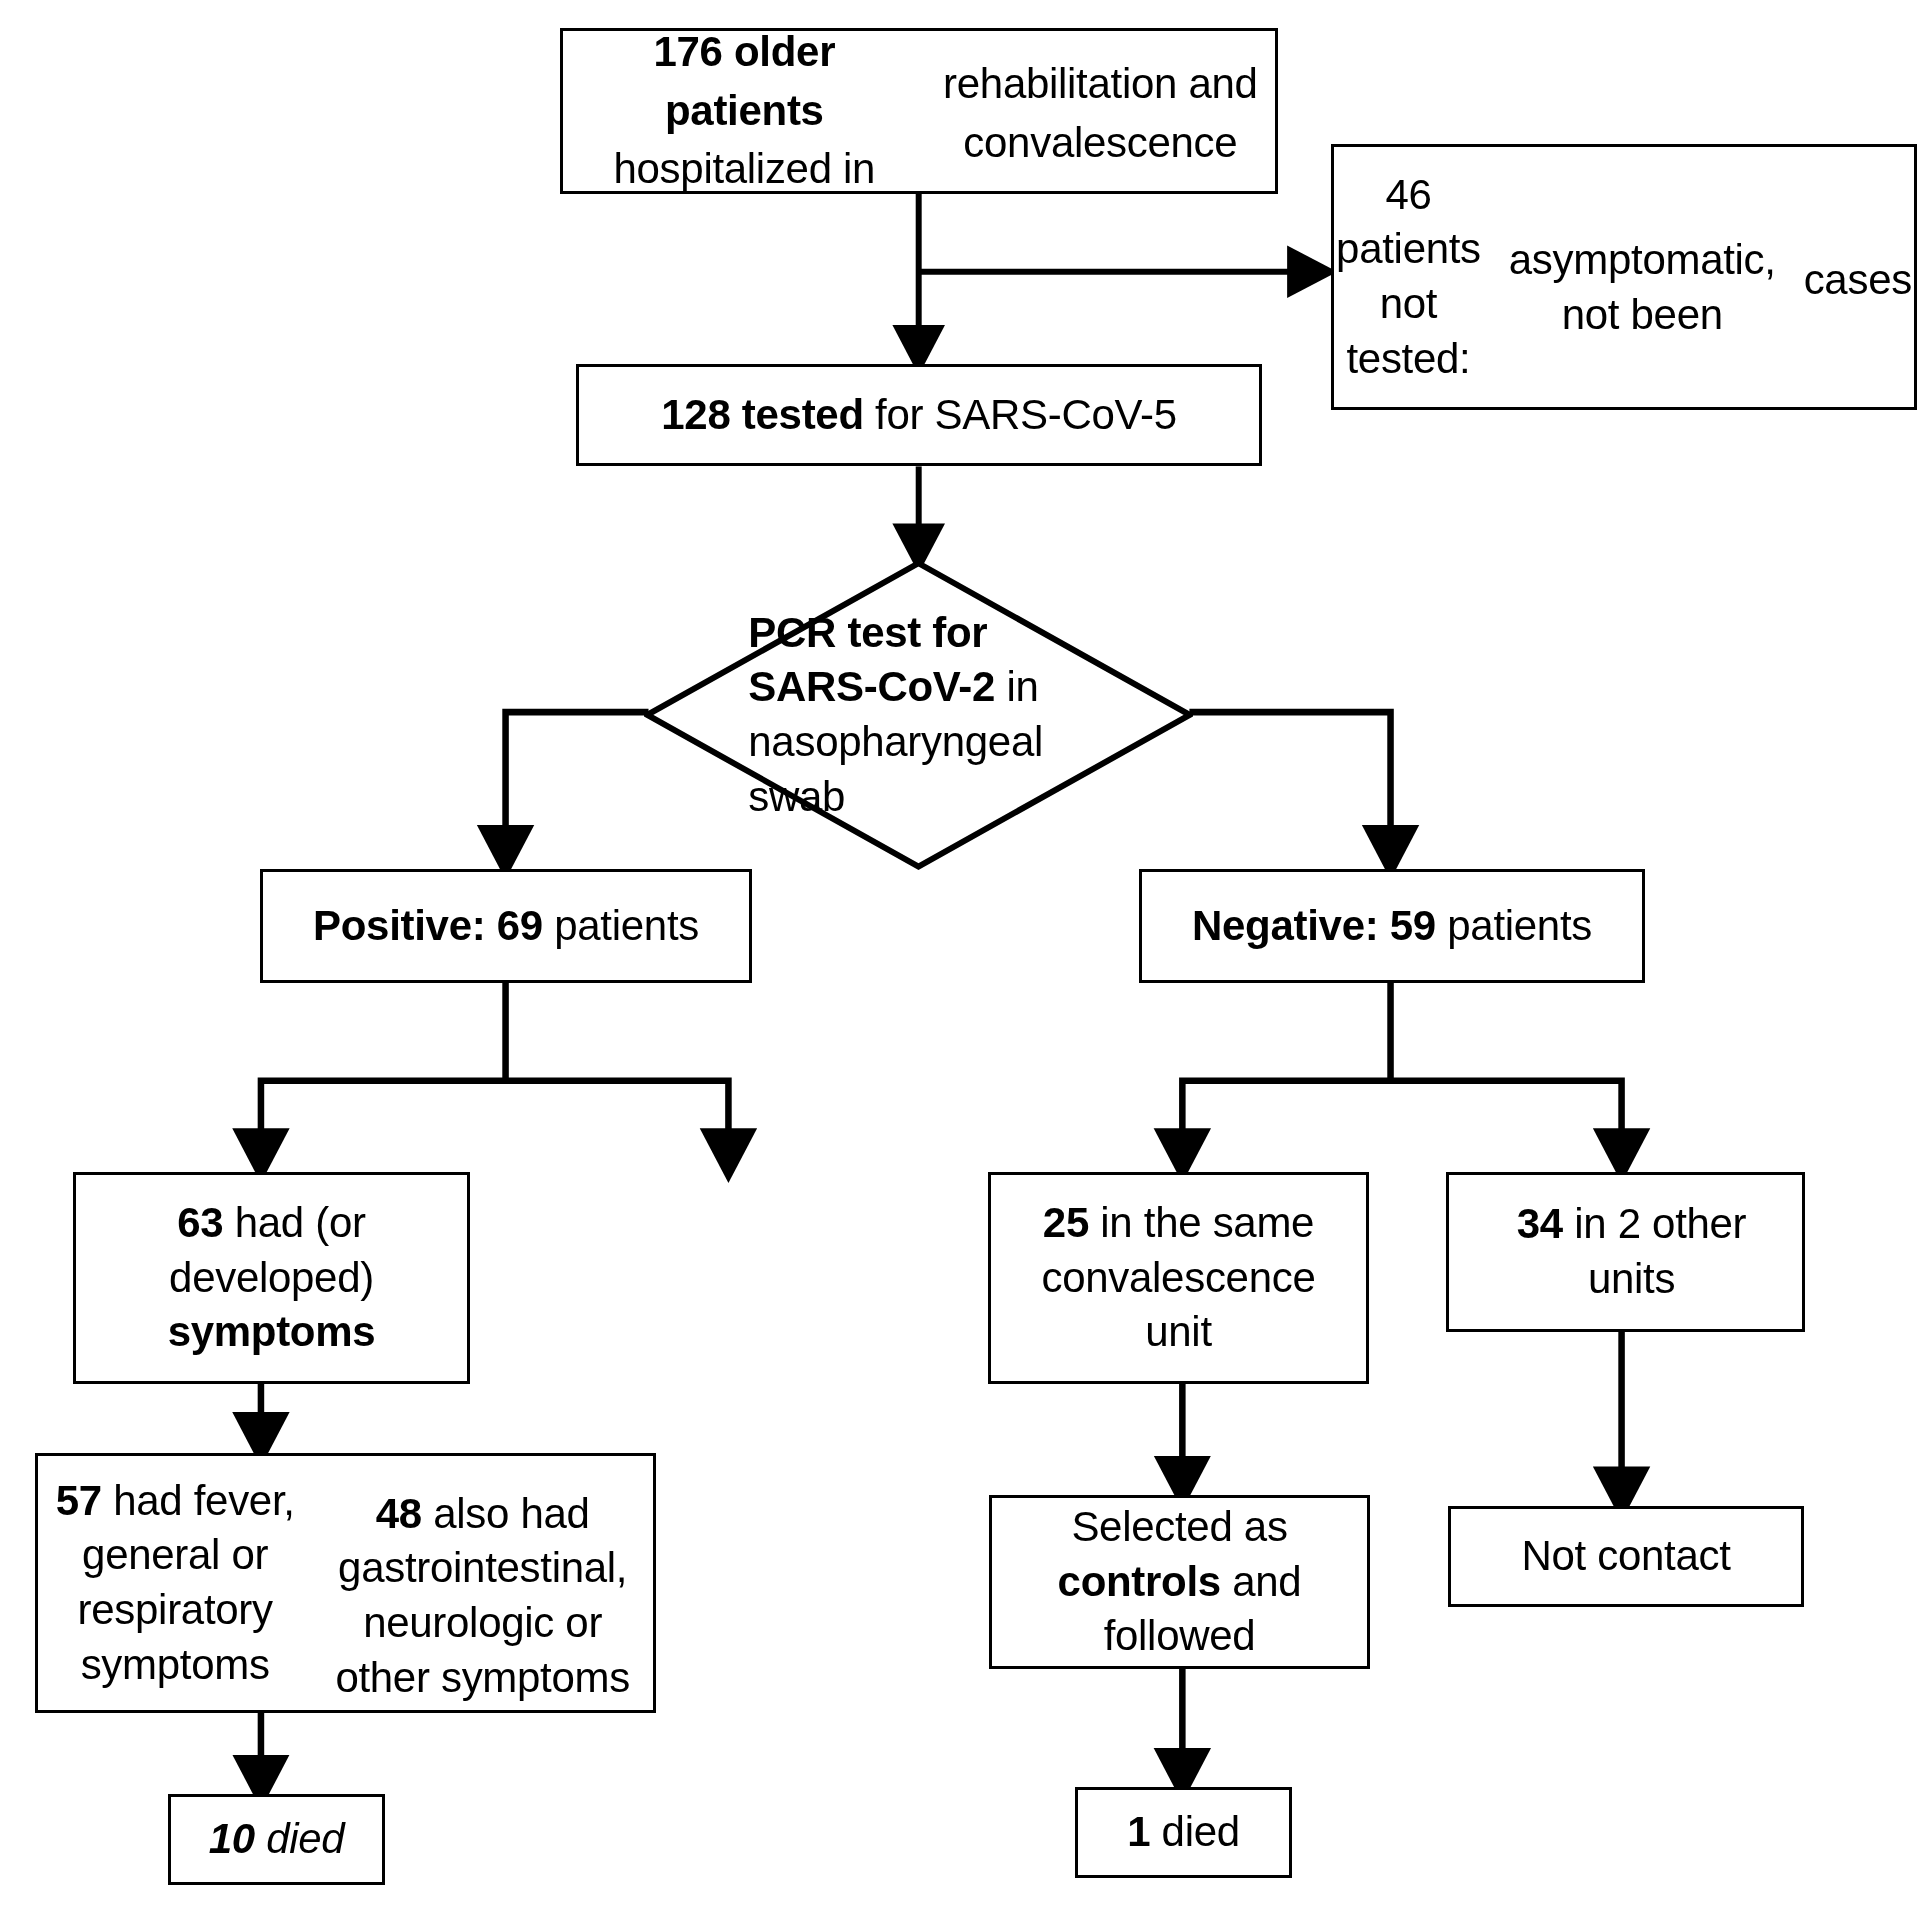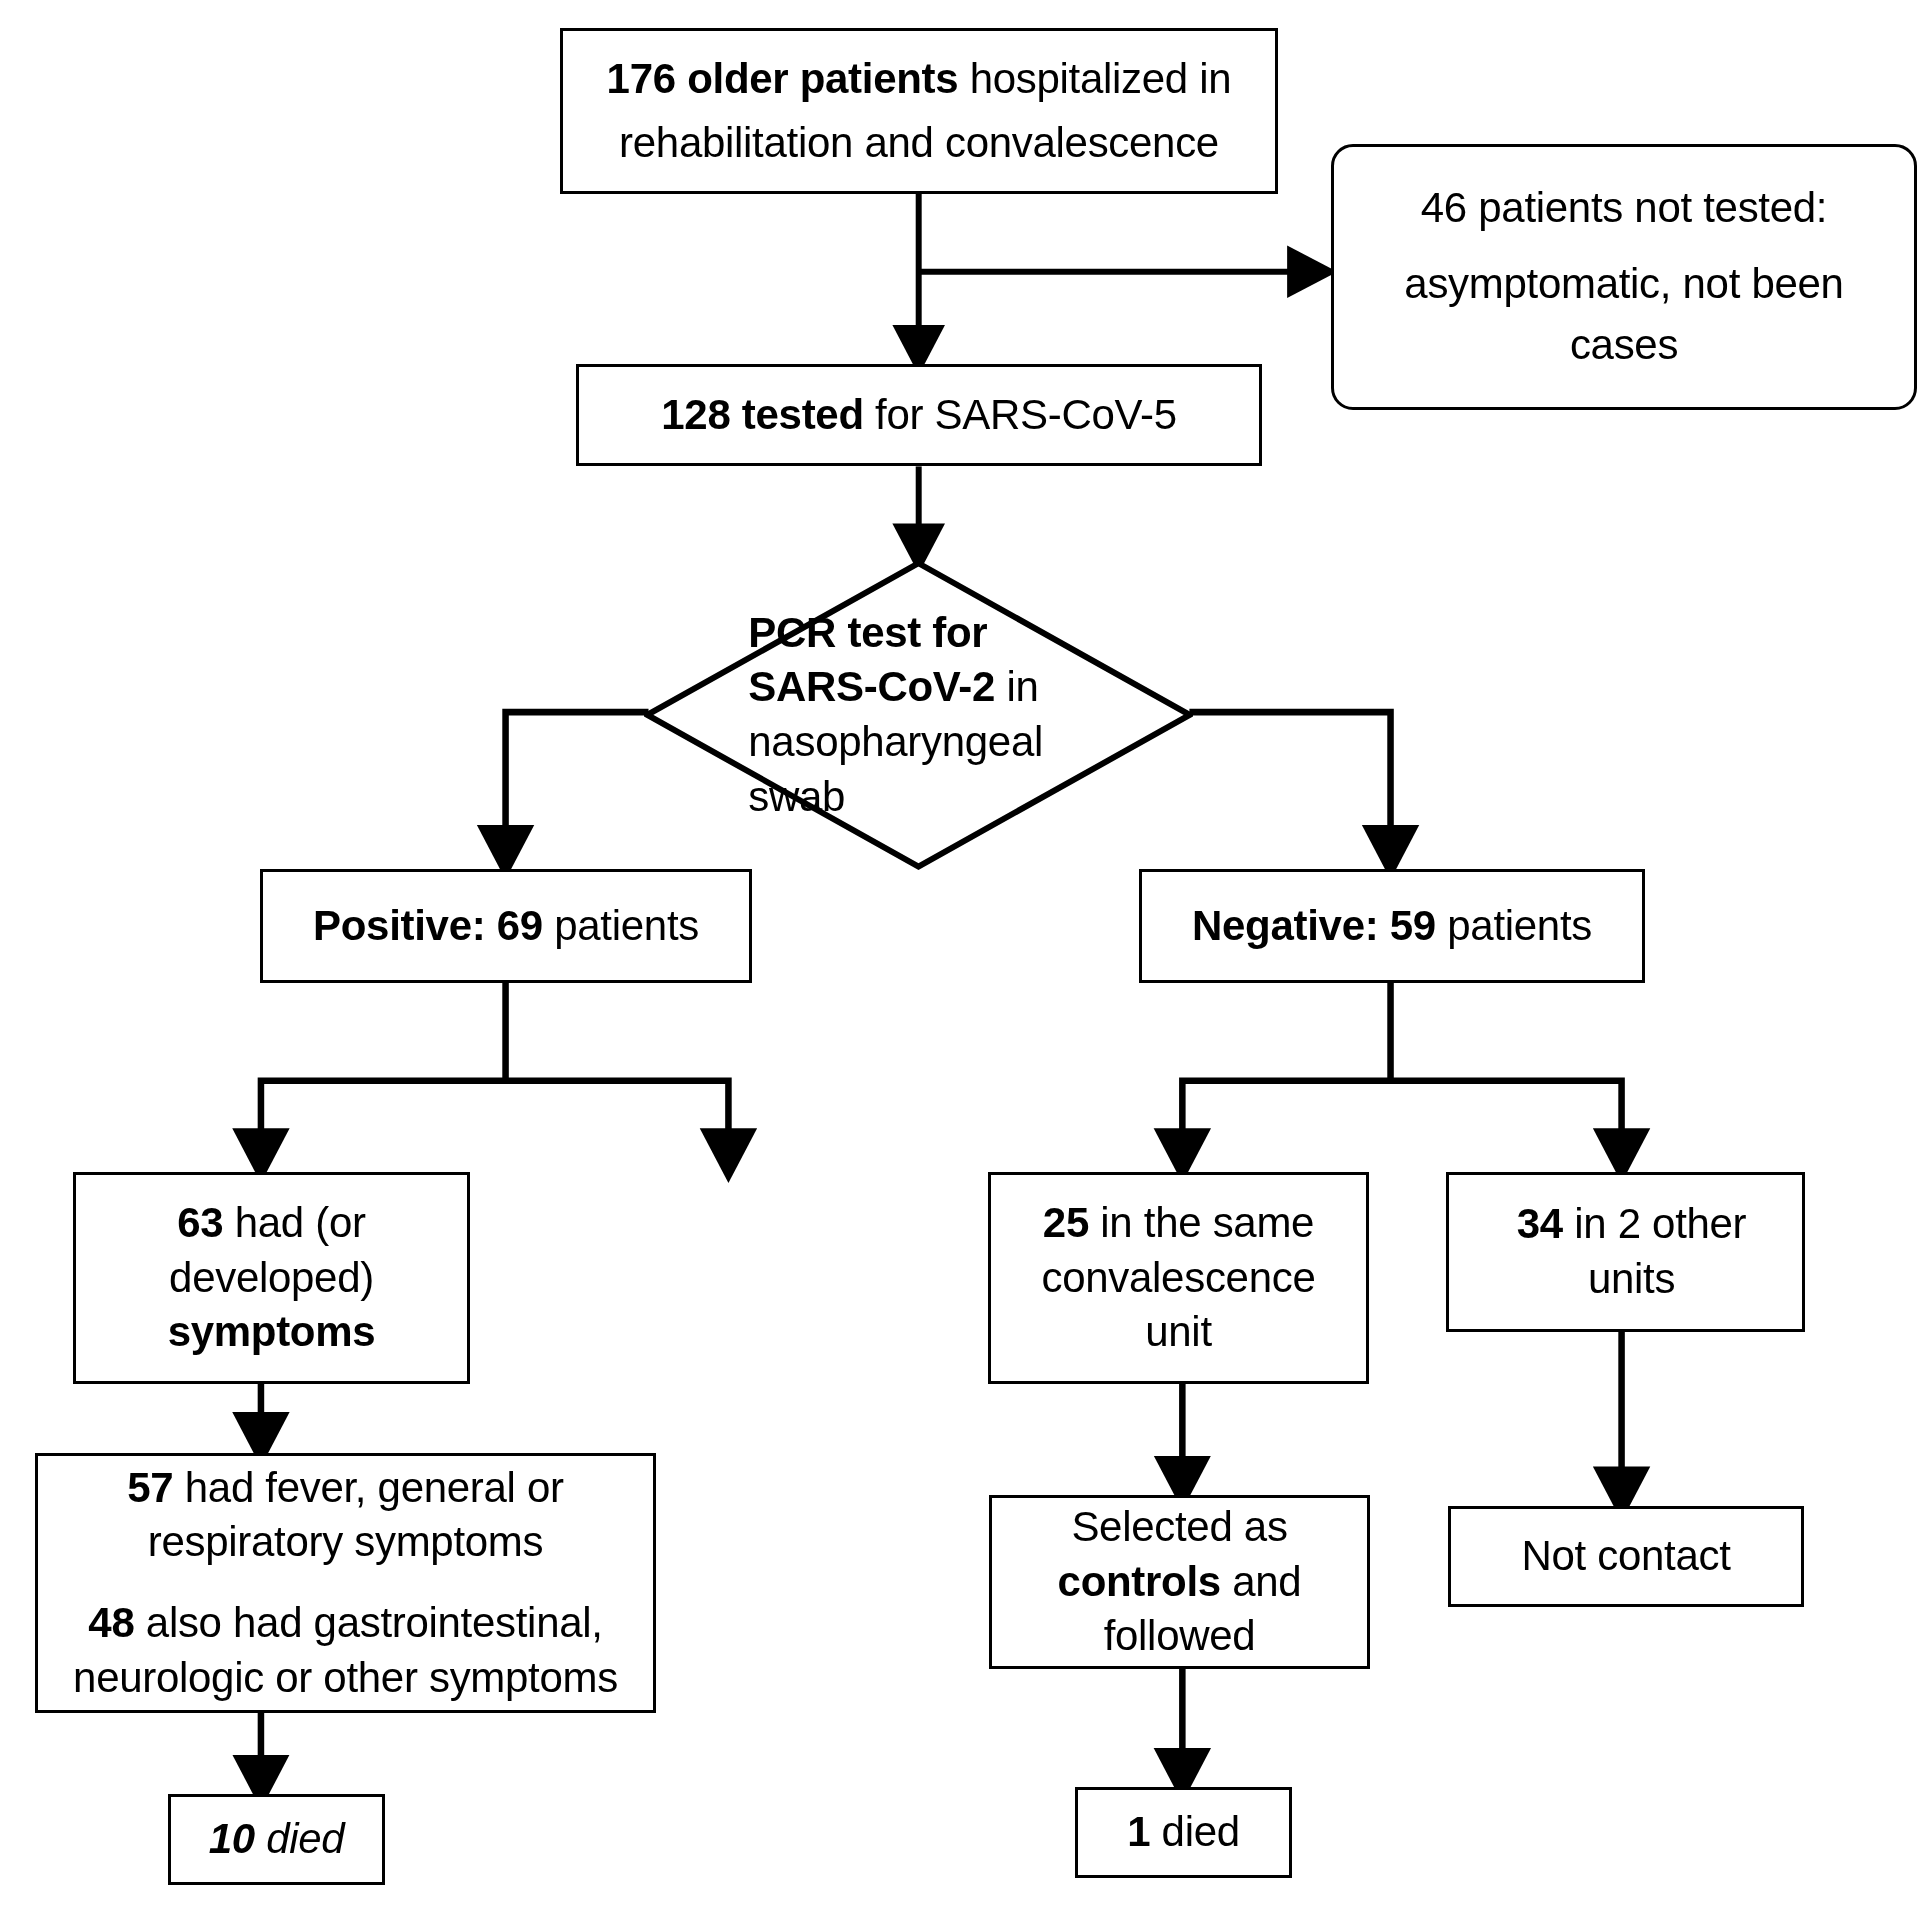--- a/index.html
+++ b/index.html
@@ -22,21 +22,20 @@
     inset: 0;
     width: 1926px;
     height: 1920px;
     pointer-events: none;
   }
   .node {
     position: absolute;
     box-sizing: border-box;
     background: #ffffff;
     display: flex;
-    flex-direction: column;
     align-items: center;
     justify-content: center;
     text-align: center;
     color: #000000;
     z-index: 2;
   }
   .node.rect {
     border: 3.3px solid #000000;
   }
   .node-text {
@@ -104,21 +103,21 @@
     <line x1="2175" y1="3070" x2="2175" y2="3278" stroke="#000000" stroke-width="12" marker-end="url(#arrow)"></line>
 
     <line x1="2983" y1="2450" x2="2983" y2="2760" stroke="#000000" stroke-width="12" marker-end="url(#arrow)"></line>
   </svg>
 
   <div class="node rect" style="left:560px; top:28px; width:718px; height:166px;">
     <div class="node-text"><span class="b">176 older patients</span><span> hospitalized in</span></div>
     <div class="node-text" style="margin-top:5.4px;"><span>rehabilitation and convalescence</span></div>
   </div>
 
-  <div class="node rect" style="left:1331px; top:144px; width:586px; height:266px;border-radius:22px;">
+  <div class="node rect" style="left:1331px; top:144px; width:586px; height:266px;">
     <div class="node-text tight" style="margin-top:0"><span>46 patients not tested:</span></div>
     <div class="node-text tight" style="margin-top:21px;"><span>asymptomatic, not been</span></div>
     <div class="node-text tight" style="margin-top:6.5px;"><span>cases</span></div>
   </div>
 
   <div class="node rect" style="left:576px; top:364px; width:686px; height:102px;">
     <div class="node-text"><span class="b">128 tested</span><span> for SARS-CoV-5</span></div>
   </div>
 
   <div class="diamond" style="left:644px; top:560px; width:549px; height:310px;">

